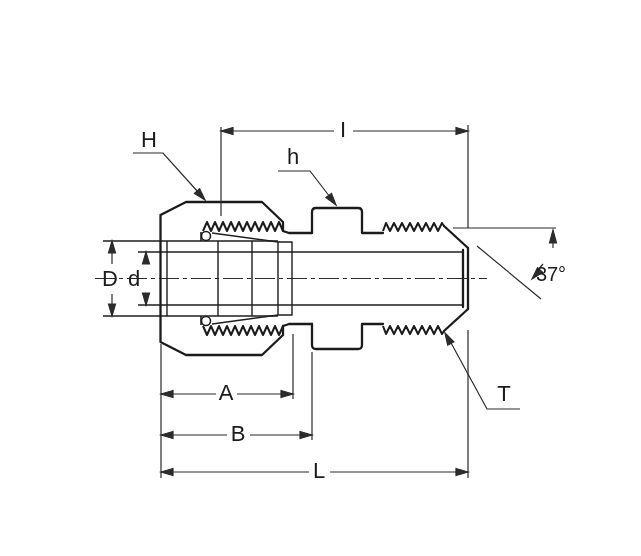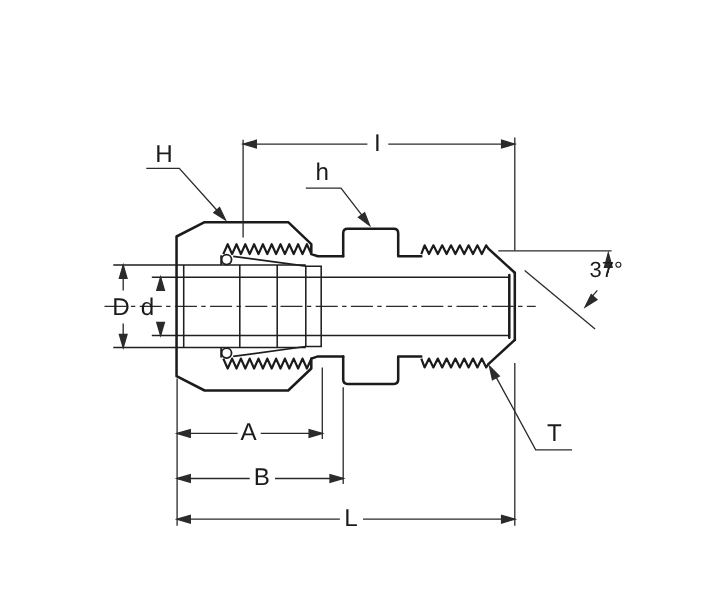--- a/index.html
+++ b/index.html
@@ -149,15 +149,15 @@
 
   <div class="lbl" style="left:149px;top:140px;">H</div>
   <div class="lbl" style="left:293px;top:157px;">h</div>
   <div class="lbl" style="left:343px;top:130px;">I</div>
   <div class="lbl" style="left:110px;top:279px;">D</div>
   <div class="lbl" style="left:134px;top:279px;">d</div>
   <div class="lbl" style="left:226px;top:393px;">A</div>
   <div class="lbl" style="left:238px;top:434px;">B</div>
   <div class="lbl" style="left:319px;top:471px;">L</div>
   <div class="lbl" style="left:504px;top:394px;">T</div>
-  <div class="lbl small" style="left:551px;top:246px;">37°</div>
+  <div class="lbl small" style="left:551px;top:274px;">37°</div>
 
 </div>
 
 </body></html>

